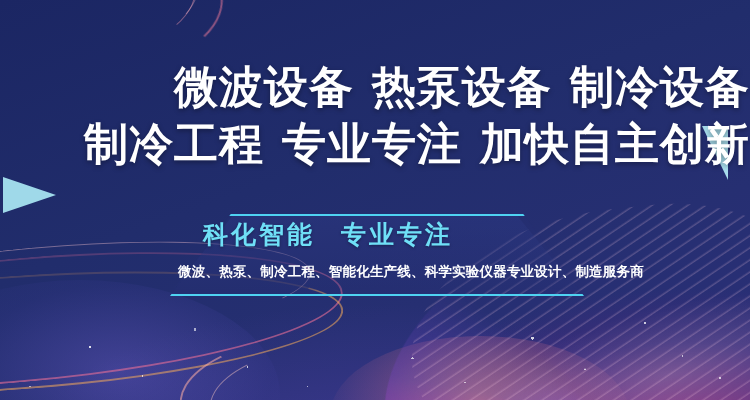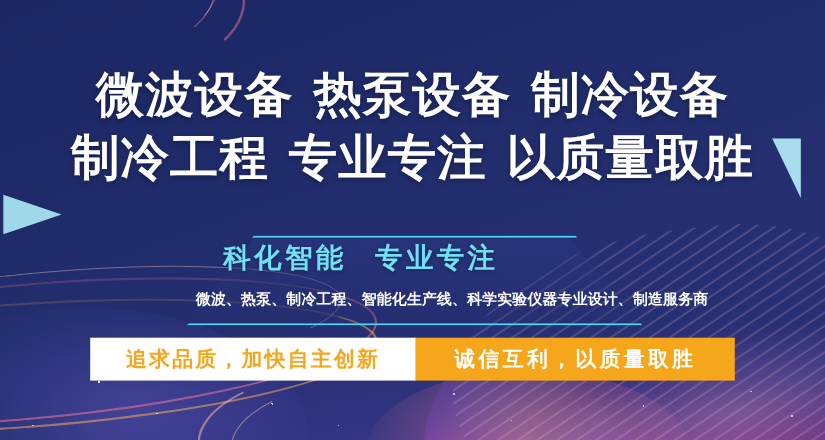--- a/index.html
+++ b/index.html
@@ -154,21 +154,21 @@
     text-align:center;
     color:#ffffff;
     font-weight:bold;
     font-size:44px;
     line-height:57px;
     letter-spacing:1px;
     white-space:nowrap;
     text-shadow:0 2px 5px rgba(0,0,0,0.35);
     font-family:"DejaVu Sans","Liberation Sans",sans-serif;
   }
-  .headline .ln{display:block;}
+  .headline .ln{display:block;text-align:right;}
   .headline .gap{display:inline-block;width:18px;}
 
   
   .trap{
     position:absolute;left:152px;top:214px;width:446px;height:78px;
     border:2px solid #4fd3f2;
     border-bottom:2px solid #4fd3f2;
     background:rgba(40,52,120,0.20);
     clip-path:polygon(4% 100%, 17.5% 0%, 82.5% 0%, 96% 100%);
     -webkit-clip-path:polygon(4% 100%, 17.5% 0%, 82.5% 0%, 96% 100%);
@@ -243,35 +243,27 @@
   <div class="particles"></div>
 
   <div class="tri tri-left"></div>
   <div class="tri tri-right2"></div>
 
   <div class="headline">
     <span class="ln">
       <span>微波设备</span><span class="gap"></span><span>热泵设备</span><span class="gap"></span><span>制冷设备</span>
     </span>
     <span class="ln">
-      <span>制冷工程</span><span class="gap"></span><span>专业专注</span><span class="gap"></span><span>以质量取胜</span>
+      <span>制冷工程</span><span class="gap"></span><span>专业专注</span><span class="gap"></span><span>加快自主创新</span>
     </span>
   </div>
 
   <div class="trap"></div>
   <div class="trap-inner"></div>
 
   <div class="slogan">
     <span>科化智能</span><span class="gap2"></span><span>专业专注</span>
   </div>
 
   <div class="subline">微波、热泵、制冷工程、智能化生产线、科学实验仪器专业设计、制造服务商</div>
 
-  <div class="pillbar">
-    <div class="pill-white">
-      <span>追求品质，加快自主创新</span>
-    </div>
-    <div class="pill-orange">
-      <span>诚信互利，以质量取胜</span>
-    </div>
-  </div>
 
 </div>
 
 </body></html>

